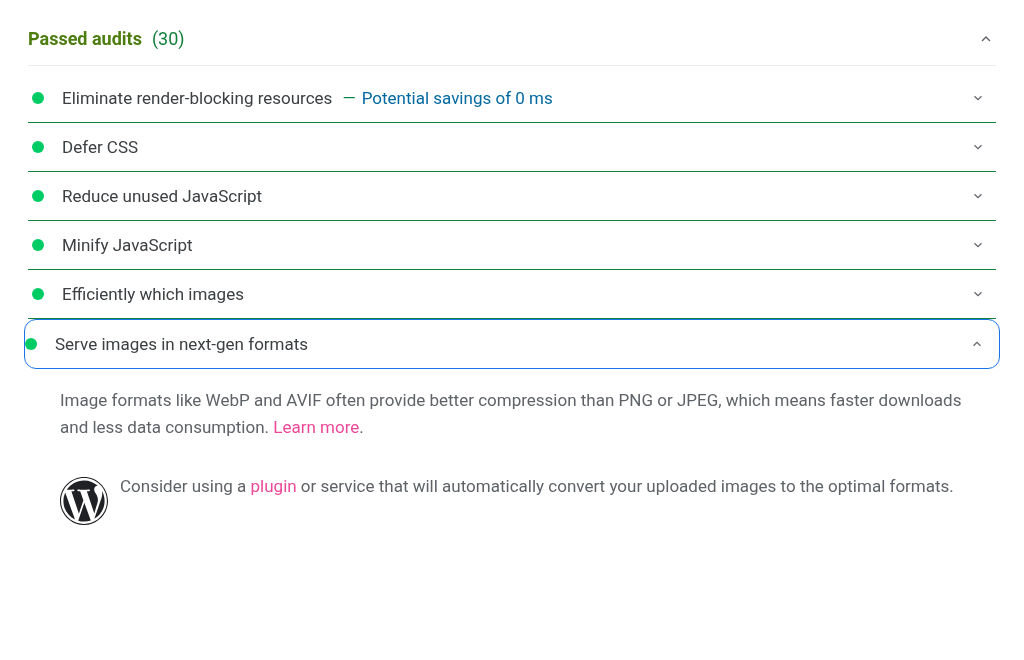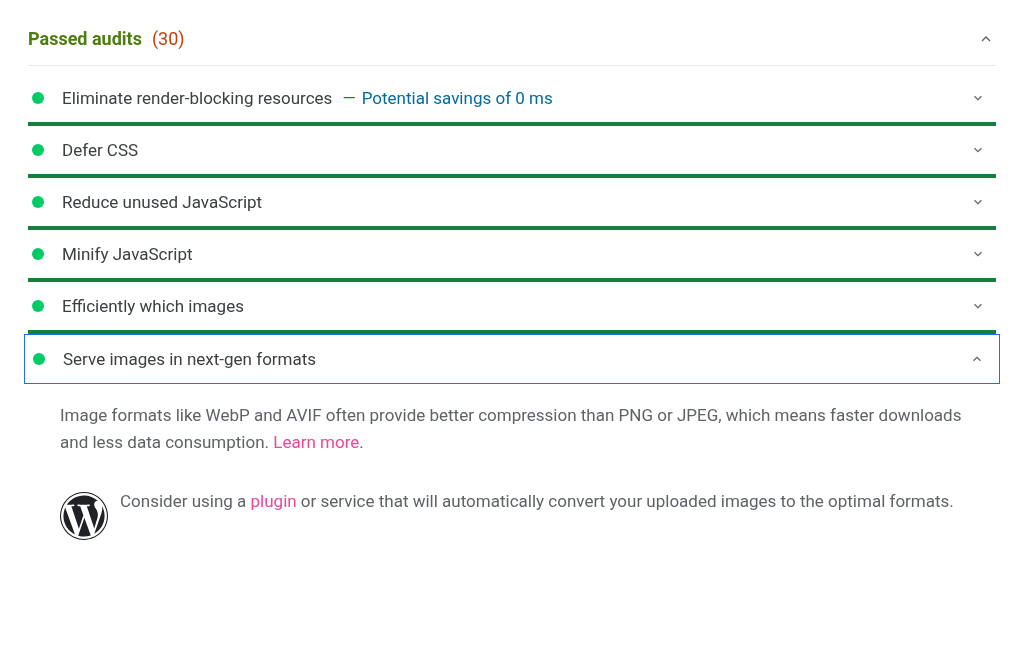--- a/index.html
+++ b/index.html
@@ -25,21 +25,21 @@
       cursor: pointer;
     }
     .header-title {
       font-size: 18px;
       font-weight: 700;
       color: #4d7c0f;
     }
     .header-count {
       font-size: 18px;
       font-weight: 400;
-      color: #c2410c;
+      color: #15803d;
       margin-left: 6px;
     }
     .chevron {
       width: 20px;
       height: 20px;
       display: flex;
       align-items: center;
       justify-content: center;
       color: #5f6368;
     }
@@ -47,30 +47,30 @@
       width: 16px;
       height: 16px;
     }
     .audit-list {
       padding-top: 8px;
     }
     .audit-item {
       display: flex;
       align-items: center;
       padding: 14px 8px 14px 4px;
-      border-bottom: 4px solid #15803d;
+      border-bottom: 1px solid #15803d;
       cursor: pointer;
       position: relative;
     }
     .audit-item.expanded {
       border: 1px solid #1a73e8;
-      border-radius: 0;
+      border-radius: 12px;
       margin-left: -4px;
       margin-right: -4px;
-      padding-left: 8px;
+      padding-left: 0;
       padding-right: 12px;
     }
     .dot {
       width: 12px;
       height: 12px;
       border-radius: 50%;
       background: #00cc66;
       margin-right: 18px;
       flex-shrink: 0;
     }

